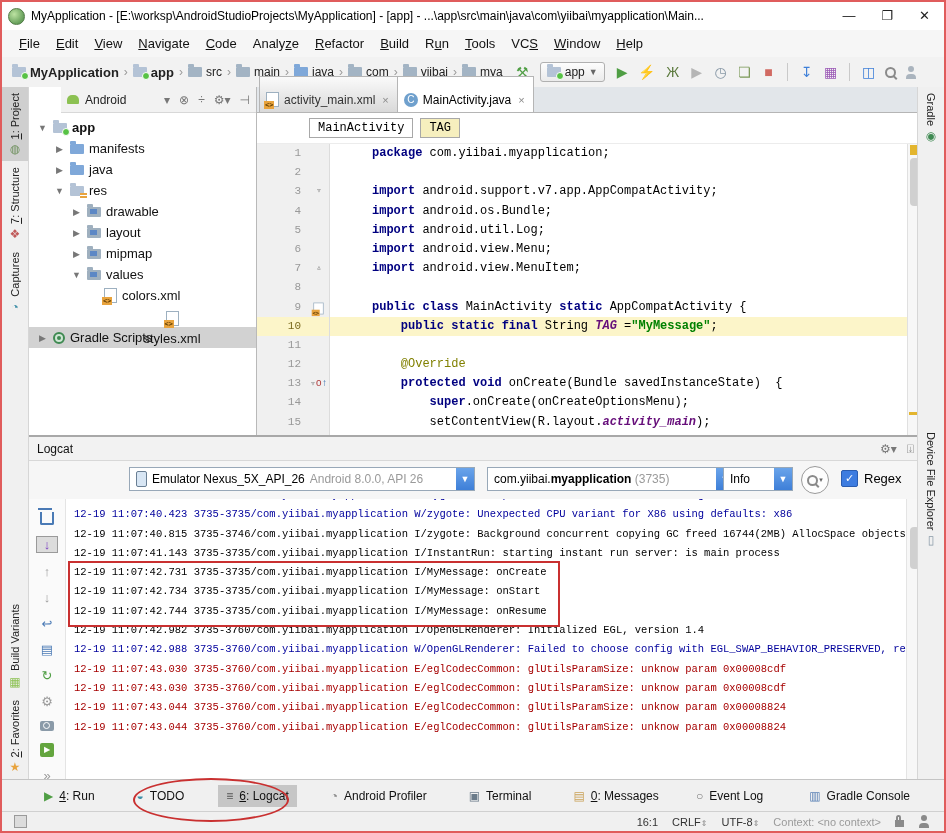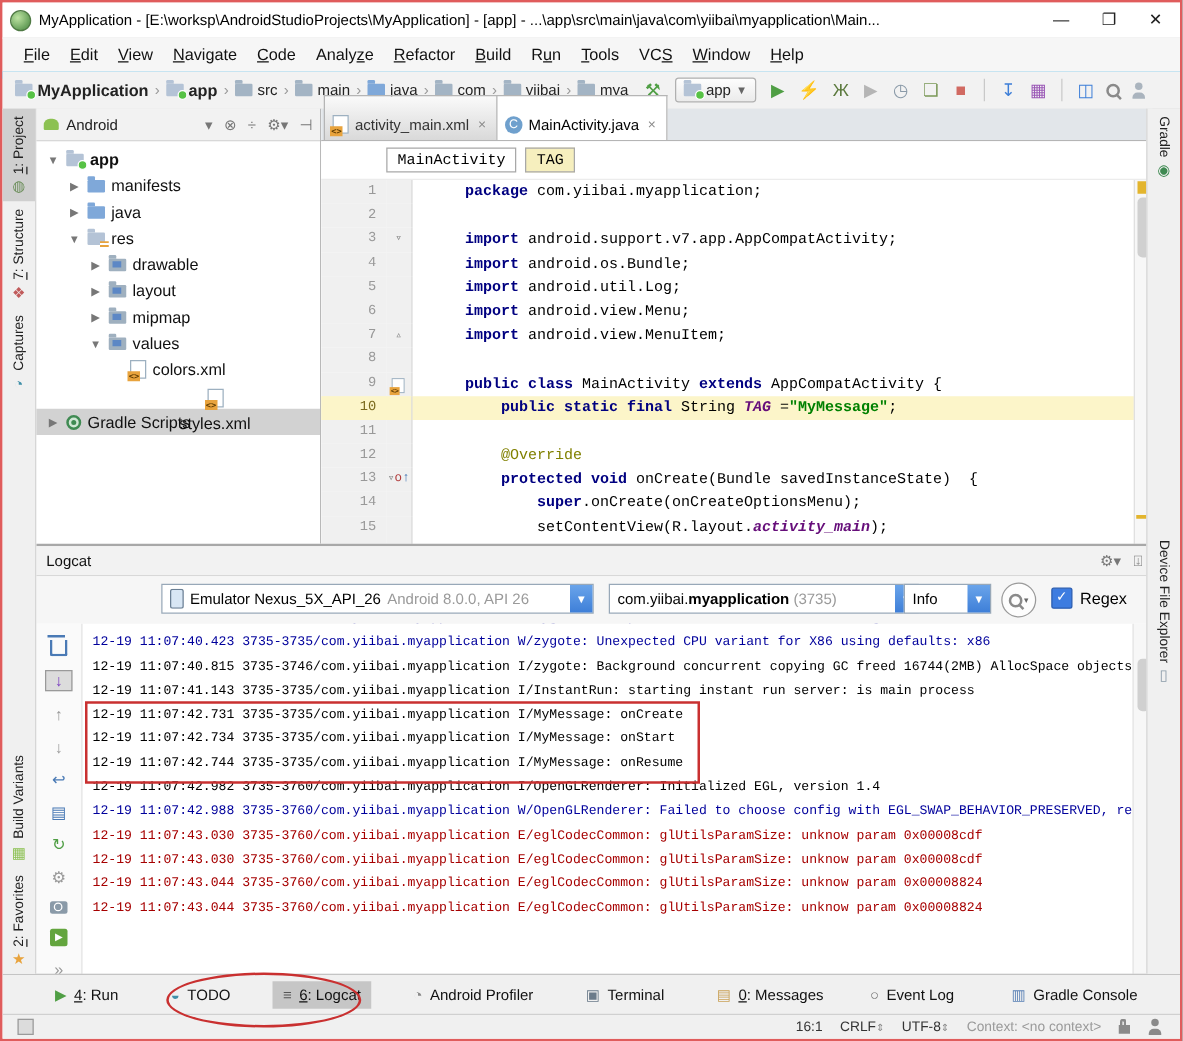--- a/index.html
+++ b/index.html
@@ -55,21 +55,21 @@
   .stripe.left{left:0;border-right:1px solid #d6d6d6;}
   .stripe.right{right:0;border-left:1px solid #d6d6d6;}
   .stripe-item{display:flex;flex-direction:column;align-items:center;gap:4px;padding:6px 0;font-size:11px;color:#222;}
   .stripe-item.selected{background:#cfcfcf;}
   .v-label{writing-mode:vertical-rl;white-space:nowrap;}
   .stripe.left .v-label{transform:rotate(180deg);}
   .stripe-ico{font-size:12px;line-height:12px;}
 
   
   .project-panel{position:absolute;left:27px;top:85px;width:228px;height:348px;background:#fff;border-right:1px solid #b9b9b9;box-sizing:border-box;}
-  .pp-header{height:25px;background:#f2f2f2;border-bottom:1px solid #d8d8d8;display:flex;align-items:center;padding:0 6px;gap:6px;font-size:12px;color:#222;}
+  .pp-header{height:25px;background:#f2f2f2;border-bottom:1px solid #d8d8d8;display:flex;align-items:center;padding:0 6px;gap:6px;font-size:12px;color:#222;margin-left:32px;}
   .pp-header .spacer{flex:1;}
   .pp-hico{color:#777;font-size:12px;}
   .tree{padding-top:4px;font-size:13px;color:#111;}
   .tree-row{display:flex;align-items:center;height:21px;white-space:nowrap;gap:5px;}
   .tree-row.selected{background:#d2d2d2;}
   .tw-arrow{width:11px;font-size:9px;color:#777;text-align:center;flex:none;}
   .tree-label.bold{font-weight:bold;}
 
   
   .editor{position:absolute;left:255px;top:85px;width:665px;height:348px;background:#fff;box-sizing:border-box;}
@@ -391,21 +391,21 @@
     <div class="code-wrap">
       <div class="code">
           <div class="code-line"><span class="ln">1</span><span class="gut"></span><span class="ctext"><span class="tk-kw">package </span><span class="tk-pl">com.yiibai.myapplication;</span></span></div>
           <div class="code-line"><span class="ln">2</span><span class="gut"></span><span class="ctext"></span></div>
           <div class="code-line"><span class="ln">3</span><span class="gut">▿</span><span class="ctext"><span class="tk-kw">import </span><span class="tk-pl">android.support.v7.app.AppCompatActivity;</span></span></div>
           <div class="code-line"><span class="ln">4</span><span class="gut"></span><span class="ctext"><span class="tk-kw">import </span><span class="tk-pl">android.os.Bundle;</span></span></div>
           <div class="code-line"><span class="ln">5</span><span class="gut"></span><span class="ctext"><span class="tk-kw">import </span><span class="tk-pl">android.util.Log;</span></span></div>
           <div class="code-line"><span class="ln">6</span><span class="gut"></span><span class="ctext"><span class="tk-kw">import </span><span class="tk-pl">android.view.Menu;</span></span></div>
           <div class="code-line"><span class="ln">7</span><span class="gut">▵</span><span class="ctext"><span class="tk-kw">import </span><span class="tk-pl">android.view.MenuItem;</span></span></div>
           <div class="code-line"><span class="ln">8</span><span class="gut"></span><span class="ctext"></span></div>
-          <div class="code-line"><span class="ln">9</span><span class="gut"><span class="xmlfile lay" style="transform: scale(0.8);"></span></span><span class="ctext"><span class="tk-kw">public class </span><span class="tk-pl">MainActivity </span><span class="tk-kw">extends </span><span class="tk-pl">AppCompatActivity {</span></span></div>
+          <div class="code-line"><span class="ln">9</span><span class="gut"><span class="xmlfile lay" style="transform: scale(0.8);"></span></span><span class="ctext"><span class="tk-kw">public class </span><span class="tk-pl">MainActivity </span><span class="tk-kw">static </span><span class="tk-pl">AppCompatActivity {</span></span></div>
           <div class="code-line hl"><span class="ln">10</span><span class="gut"></span><span class="ctext"><span class="tk-pl">    </span><span class="tk-kw">public static final </span><span class="tk-pl">String </span><span class="tk-fld">TAG </span><span class="tk-pl">=</span><span class="tk-str">"MyMessage"</span><span class="tk-pl">;</span></span></div>
           <div class="code-line"><span class="ln">11</span><span class="gut"></span><span class="ctext"></span></div>
           <div class="code-line"><span class="ln">12</span><span class="gut"></span><span class="ctext"><span class="tk-pl">    </span><span class="tk-ann">@Override</span></span></div>
           <div class="code-line"><span class="ln">13</span><span class="gut">▿<span class="ov">o<b>↑</b></span></span><span class="ctext"><span class="tk-pl">    </span><span class="tk-kw">protected void </span><span class="tk-pl">onCreate(Bundle savedInstanceState)  {</span></span></div>
           <div class="code-line"><span class="ln">14</span><span class="gut"></span><span class="ctext"><span class="tk-pl">        </span><span class="tk-kw">super</span><span class="tk-pl">.onCreate(onCreateOptionsMenu);</span></span></div>
           <div class="code-line"><span class="ln">15</span><span class="gut"></span><span class="ctext"><span class="tk-pl">        setContentView(R.layout.</span><span class="tk-fld">activity_main</span><span class="tk-pl">);</span></span></div>
           <div class="code-line"><span class="ln">16</span><span class="gut"></span><span class="ctext"><span class="tk-cmt">        //</span></span></div>
         </div>
       <div class="ed-scrollbar">
         <div class="ed-mark-top"></div>

